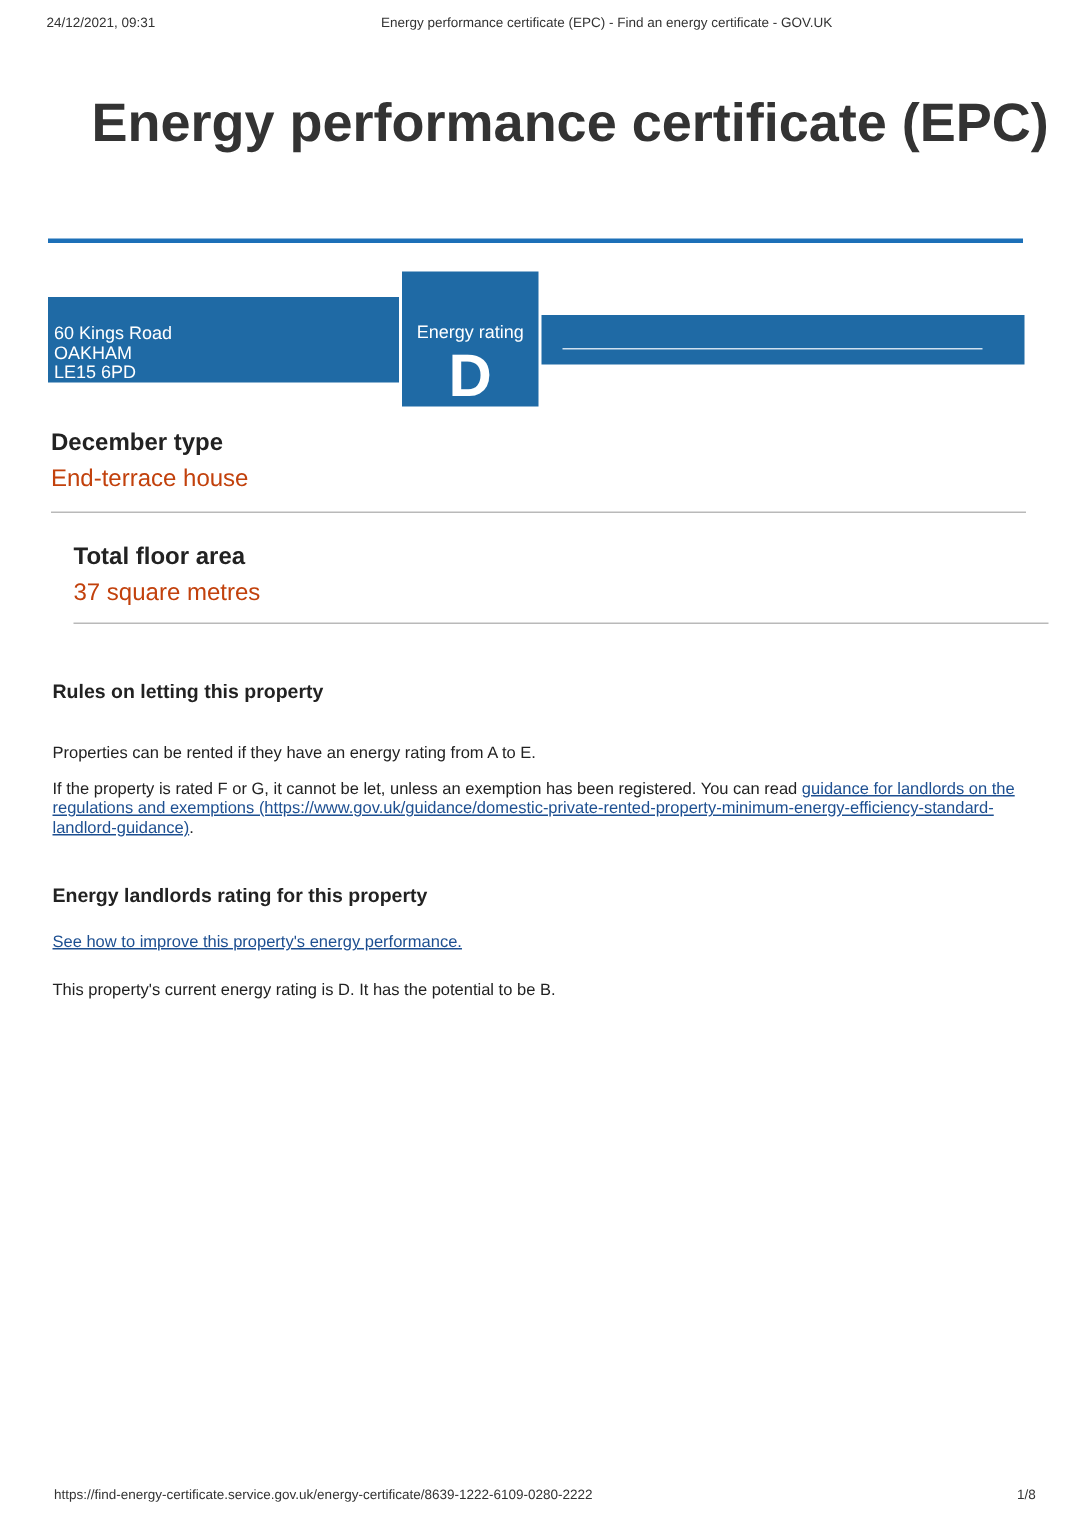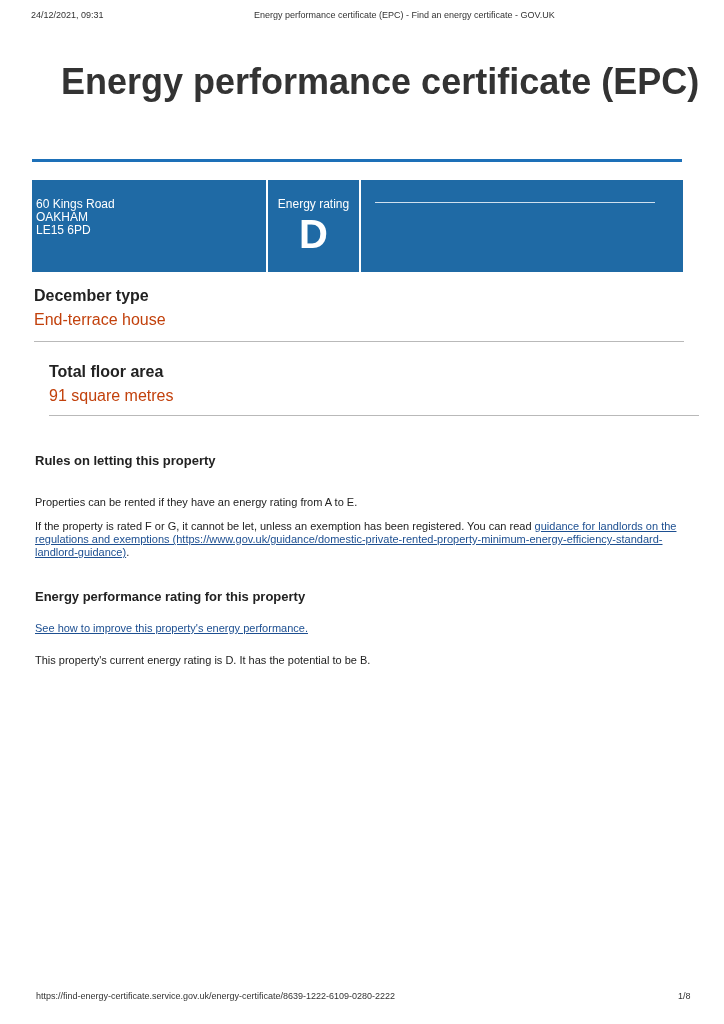--- a/index.html
+++ b/index.html
@@ -10,26 +10,26 @@
   .print-header { position: absolute; top: 10px; left: 0; width: 724px; font-size: 9px; color: #333; }
   .print-header .date { position: absolute; left: 31px; }
   .print-header .title { position: absolute; left: 254px; }
   .page-title {
     position: absolute; left: 45px; top: 46px; width: 640px; margin: 16px;
     font-size: 36px; line-height: 40px; font-weight: bold; color: #333;
   }
   .blue-rule { position: absolute; left: 32px; top: 159px; width: 650px; height: 3px; background: #1d70b8; }
   .summary {
     position: absolute; left: 32px; top: 180px; width: 651px; height: 92px;
-    display: flex; background: #fff;
+    display: flex; background: #fff; align-items: center;
   }
   .summary .cell { background: #1f6aa5; color: #fff; box-sizing: border-box; }
   .cell.address { width: 234px; padding: 18px 0 0 2px; font-size: 12px; line-height: 13px; }
   .cell.address div { padding-left: 0; }
-  .cell.rating { width: 91px; margin-left: 2px; text-align: center; padding-top: 17px; font-size: 12px; }
+  .cell.rating { width: 91px; margin-left: 2px; text-align: center; padding-top: 33px; font-size: 12px; }
   .cell.rating .letter { font-size: 40px; font-weight: bold; line-height: 40px; margin-top: 3px; }
   .cell.details { flex: 1; margin-left: 2px; padding: 14px 0 0 14px; font-size: 12px; }
   .det-row { display: flex; }
   .det-row .lbl { width: 91px; line-height: 14px; }
   .det-row .val { font-weight: bold; line-height: 14px; }
   .det-divider { width: 280px; height: 1px; background: #cfe0ef; margin: 8px 0 10px 0; }
   .field { position: absolute; left: 34px; width: 650px; }
   .field .label { font-size: 16px; font-weight: bold; color: #222; }
   .field .value { font-size: 16px; margin-top: 6px; color: #c2410c; }
   .field .rule { position: absolute; left: 0; width: 650px; height: 1px; background: #b9b9b9; }
@@ -71,32 +71,32 @@
 </div>
 
 <div class="field" style="top:287px;">
   <div class="label">December type</div>
   <div class="value">End-terrace house</div>
   <div class="rule" style="top:54px;"></div>
 </div>
 
 <div class="field" style="top:363px;margin-left:15px;">
   <div class="label">Total floor area</div>
-  <div class="value">91 square metres</div>
+  <div class="value">37 square metres</div>
   <div class="rule" style="top:52px;"></div>
 </div>
 
 <div class="section" style="top:453px;">
   <h2>Rules on letting this property</h2>
   <p style="margin-top:28px;">Properties can be rented if they have an energy rating from A to E.</p>
   <p style="margin-top:11px;"><span>If the property is rated F or G, it cannot be let, unless an exemption has been registered. You can read </span><a href="#">guidance for landlords on the regulations and exemptions (https://www.gov.uk/guidance/domestic-private-rented-property-minimum-energy-efficiency-standard-landlord-guidance)</a><span>.</span></p>
 </div>
 
 <div class="section" style="top:589px;">
-  <h2>Energy performance rating for this property</h2>
+  <h2>Energy landlords rating for this property</h2>
   <p style="margin-top:18px;"><a href="#">See how to improve this property's energy performance.</a></p>
   <p style="margin-top:19px;">This property's current energy rating is D. It has the potential to be B.</p>
 </div>
 
 <div class="print-footer">
   <span class="url">https://find-energy-certificate.service.gov.uk/energy-certificate/8639-1222-6109-0280-2222</span>
   <span class="page">1/8</span>
 </div>
 
 </body></html>

